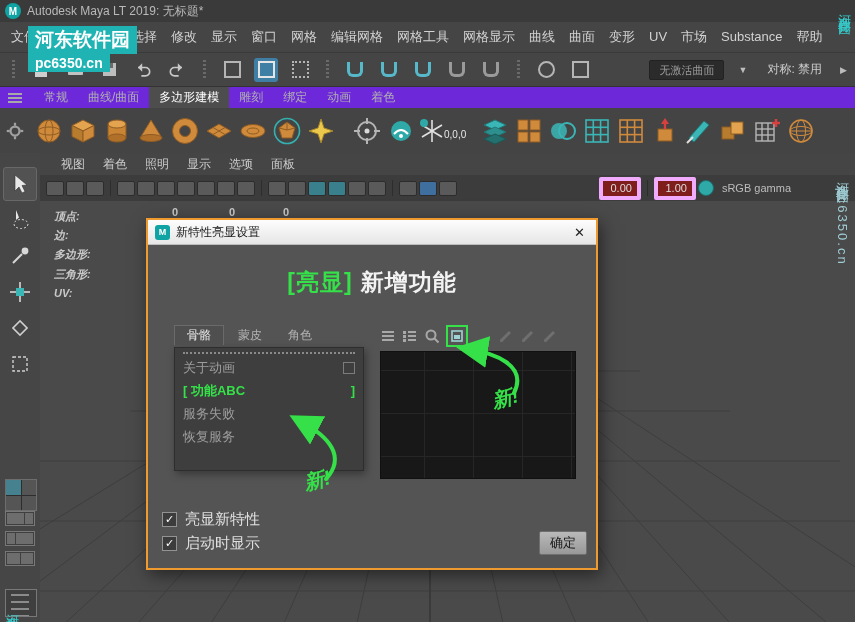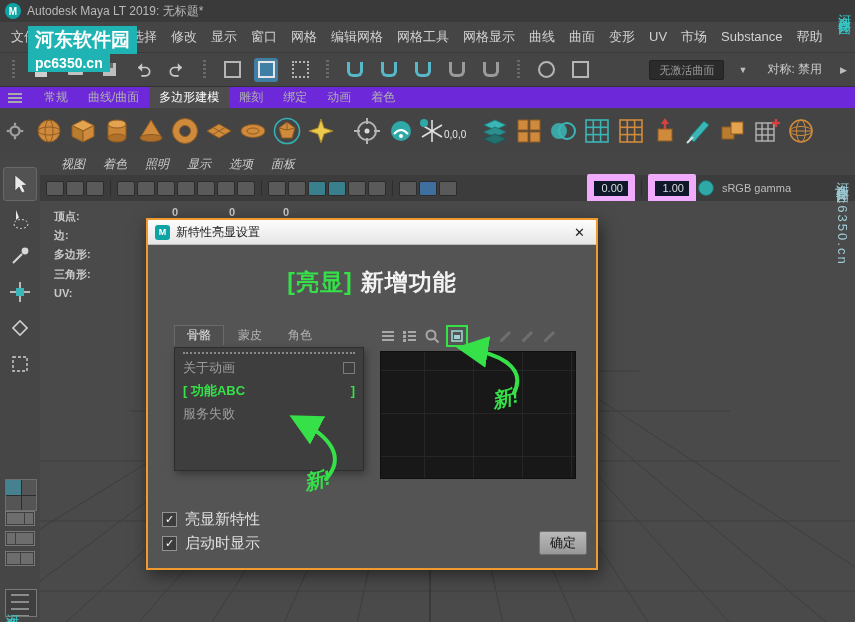--- a/index.html
+++ b/index.html
@@ -58,35 +58,35 @@
   .quad div{background:#555;}
   .quad .q-persp{background:#46818f;}
   .pane-btn{position:absolute;left:5px;width:30px;height:15px;border:1px solid #787878;background:#3f3f3f;display:flex;gap:1px;padding:1px;box-sizing:border-box;}
   .pane-btn div{background:#6d6d6d;flex:1;}
   .pane-btn div.wide{flex:2;}
   .outliner-btn{position:absolute;left:5px;top:436px;width:30px;height:26px;border:1px solid #787878;background:#3f3f3f;
         background-image:repeating-linear-gradient(#8b8b8b 0 2px,transparent 2px 7px);background-size:18px 100%;background-position:5px 4px;background-repeat:no-repeat;}
   
   #panel{position:absolute;left:40px;top:153px;right:0;bottom:0;}
   #panel-menubar{position:absolute;left:0;top:0;right:0;height:22px;background:#454545;display:flex;align-items:center;padding-left:12px;border-bottom:1px solid #393939;}
-  .pmenu-item{color:#cccccc;font-size:12px;padding:0 9px;line-height:22px;font-style:italic;}
+  .pmenu-item{color:#cccccc;font-size:12px;padding:0 9px;line-height:22px;}
   #panel-toolbar{position:absolute;left:0;top:22px;right:0;height:26px;background:#3c3c3c;border-bottom:1px solid #2e2e2e;
                  display:flex;align-items:center;padding:0 6px;gap:2px;}
   .vpi{width:16px;height:13px;background:#5a5a5a;border:1px solid #2c2c2c;border-radius:2px;flex:0 0 auto;}
   .vpi.c-teal{background:#3a7f8c;}
   .vpi.c-blue{background:#3f6f9e;}
   .vsep{width:1px;height:16px;background:#2d2d2d;margin:0 4px;flex:0 0 auto;}
-  .num-field{background:#0f172a;border:7px solid #f0abfc;color:#dddddd;font-size:11px;height:15px;line-height:15px;
+  .num-field{background:#7f1d1d;border:4px solid #f0abfc;color:#dddddd;font-size:11px;height:15px;line-height:15px;
              padding:0 5px;min-width:24px;text-align:right;border-radius:2px;flex:0 0 auto;}
   .cs-toggle{width:14px;height:14px;border-radius:50%;background:#2fa8a8;border:1px solid #1d6e6e;flex:0 0 auto;}
   .cs-label{color:#bdbdbd;font-size:11px;padding:0 6px;white-space:nowrap;flex:0 0 auto;}
   
   #viewport{position:absolute;left:0;top:48px;right:0;bottom:0;background:#4a4a4a;overflow:hidden;}
   #gridsvg{position:absolute;left:0;top:0;}
-  .hud-label{position:absolute;left:14px;color:#c8c8c8;font-size:11px;font-weight:bold;white-space:nowrap;}
+  .hud-label{position:absolute;left:14px;color:#c8c8c8;font-size:11px;font-weight:bold;white-space:nowrap;font-style:italic;}
   .hud-val{position:absolute;color:#c8c8c8;font-size:11px;font-weight:bold;}
   
   #dialog{position:absolute;left:146px;top:218px;width:452px;height:352px;box-sizing:border-box;
           border:2px solid #ee9a2f;background:#545454;box-shadow:3px 5px 16px rgba(0,0,0,.5);z-index:10;}
   .dlg-title{height:24px;background:linear-gradient(#fdfdfd,#e6e6e6);display:flex;align-items:center;padding:0 7px;border-bottom:1px solid #bdbdbd;}
   .dlg-logo{width:15px;height:15px;border-radius:3px;background:#0fa3a3;color:#fff;font-size:9px;font-weight:bold;
             display:flex;align-items:center;justify-content:center;margin-right:6px;}
   .dlg-title-text{color:#151515;font-size:12px;}
   .dlg-close{margin-left:auto;color:#222;font-size:13px;padding:0 4px;cursor:default;}
   .dlg-body{position:relative;height:calc(100% - 25px);}
@@ -713,20 +713,23 @@
               <span>关于动画</span>
               <span class="sq"></span>
             </div>
           <div class="mi green">
             <span>[</span>&nbsp;<span>功能ABC</span>
             <span class="brc">]</span>
           </div>
           <div class="mi">
               <span>服务失败</span>
             </div>
+          <div class="mi">
+              <span>恢复服务</span>
+            </div>
         </div>
       </div>
 
       <div class="dlg-right">
         <div class="dlg-tools">
           <svg class="dtool" viewBox="0 0 16 16">
               <use href="#s-list"></use>
             </svg>
           <svg class="dtool" viewBox="0 0 16 16">
               <use href="#s-list2"></use>

